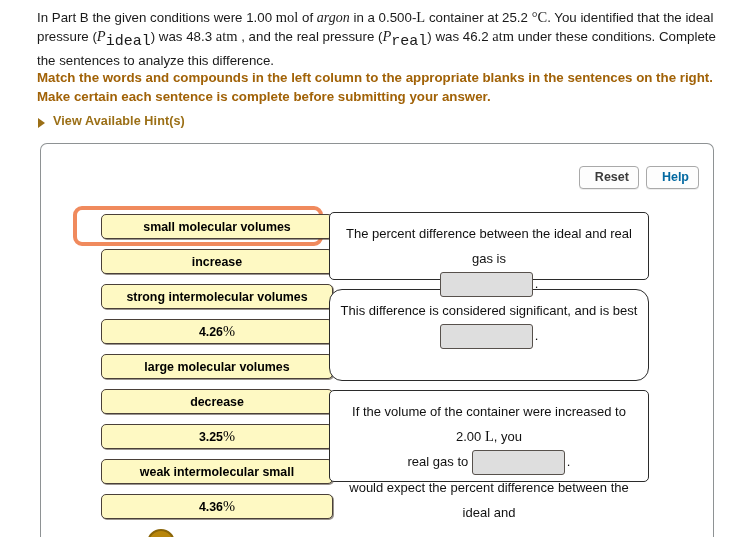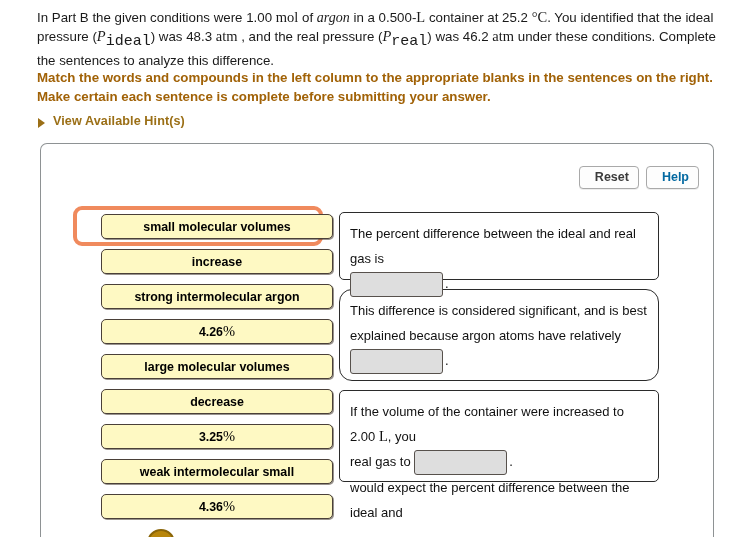--- a/index.html
+++ b/index.html
@@ -190,23 +190,24 @@
     height: 28px;
     border-radius: 50%;
     background: #b8860b;
     border: 2px solid #8a6508;
     box-sizing: border-box;
   }
 
   
   .cards {
     position: absolute;
-    left: 298px;
+    left: 288px;
     top: 68px;
     width: 320px;
+    text-align: center;
   }
   .card {
     box-sizing: border-box;
     border: 1.6px solid #2b2b2b;
     border-radius: 5px;
     background: #ffffff;
     padding: 8px 10px 9px 10px;
     margin-bottom: 9px;
     font-size: 13px;
     line-height: 25px;
@@ -274,21 +275,21 @@
     </div>
 
     <div class="tile-wrap">
       <div class="tile">
         <span>increase</span>
       </div>
     </div>
 
     <div class="tile-wrap">
       <div class="tile">
-        <span>strong intermolecular argon</span>
+        <span>strong intermolecular volumes</span>
       </div>
     </div>
 
     <div class="tile-wrap">
       <div class="tile">
         <span>4.26</span>
           <span class="pct">%</span>
       </div>
     </div>
 
@@ -330,21 +331,20 @@
 
     <div class="card card-1">
       <span class="ln">The percent difference between the ideal and real gas is</span>
       <span class="ln">
         <span class="blank"></span><span>.</span>
       </span>
     </div>
 
     <div class="card card-2">
       <span class="ln">This difference is considered significant, and is best</span>
-      <span class="ln">explained because argon atoms have relatively</span>
       <span class="ln">
         <span class="blank"></span><span>.</span>
       </span>
     </div>
 
     <div class="card card-3">
       <span class="ln">
         <span>If the volume of the container were increased to 2.00</span>
         <span class="unit-l">L</span><span>, you</span>
       </span>

